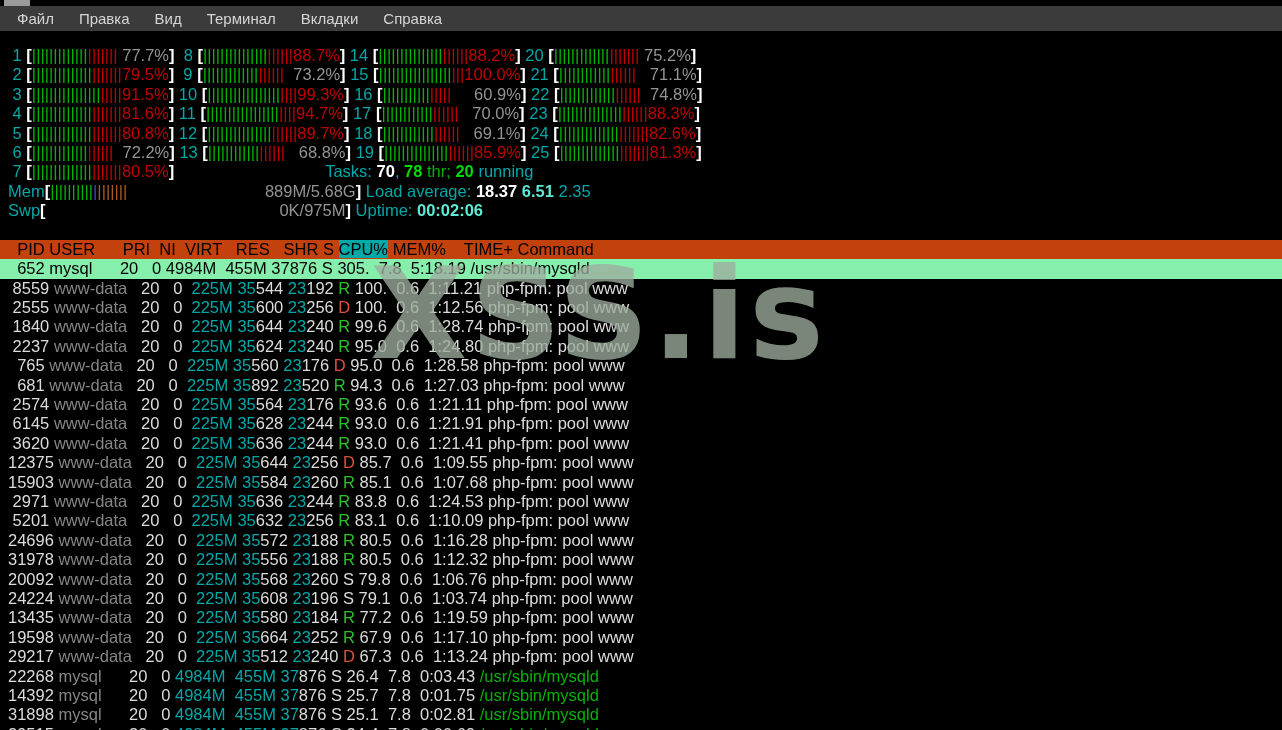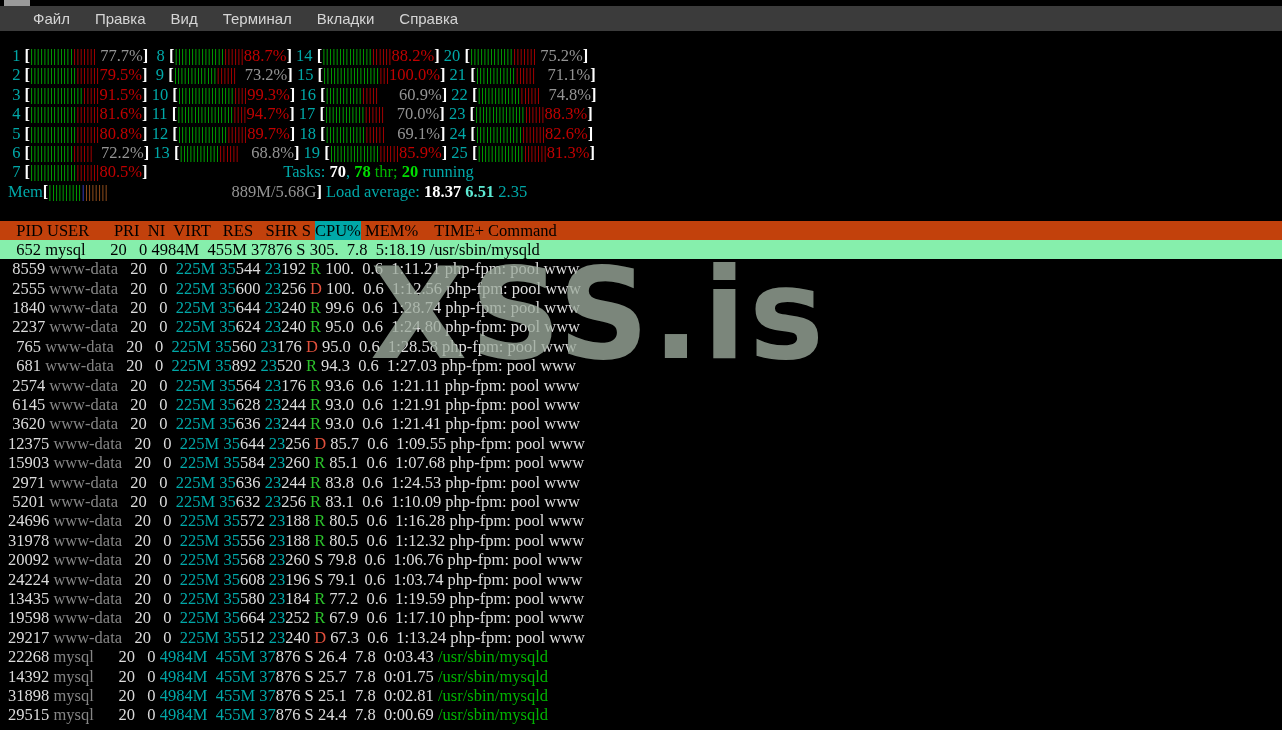--- a/index.html
+++ b/index.html
@@ -1,20 +1,20 @@
 <!DOCTYPE html>
 <html><head>
 <meta charset="utf-8">
 <style>
   html,body{margin:0;padding:0;background:#000;width:1282px;height:730px;overflow:hidden;position:relative}
-  .menubar{position:absolute;top:6px;left:0;right:0;height:25px;background:#3b3b3b;display:flex;align-items:center;padding-left:24px;font:15px "Liberation Sans","DejaVu Sans",sans-serif;color:#d5d5d5}
+  .menubar{position:absolute;top:6px;left:0;right:0;height:25px;background:#3b3b3b;display:flex;align-items:center;padding-left:8px;font:15px "Liberation Sans","DejaVu Sans",sans-serif;color:#d5d5d5}
   .menu-item{padding:2px 9px;margin-right:7px;cursor:default}
   .corner-tab{position:absolute;top:0;left:4px;width:26px;height:6px;background:#9a9a9a}
   .term{position:absolute;top:46px;left:0;right:0;font:16.5px "DejaVu Sans Mono","Liberation Mono",monospace;line-height:19.4px}
-  .line{margin:0;height:19.4px;line-height:19.4px;white-space:pre;padding-left:8px;color:#dcdcdc;font-family:Liberation Serif, serif;font-size:inherit}
+  .line{margin:0;height:19.4px;line-height:19.4px;white-space:pre;padding-left:8px;color:#dcdcdc;font-family:Liberation Sans, sans-serif;font-size:inherit}
   .header-line{background:#c2410c;color:#000}
   .sel-line{background:#86efac;color:#000}
   .hdr-sel{background:#00a8a8;color:#000}
   .c-cyan{color:#00a8a8}
   .c-cyanb{color:#5eead4;font-weight:bold}
   .c-white{color:#dcdcdc}
   .c-whiteb{color:#ffffff;font-weight:bold}
   .c-gray{color:#949494}
   .c-dgray{color:#868686}
   .c-green{color:#00b400}
@@ -46,20 +46,21 @@
 <div class="term">
   <div id="meters">
       <pre class="line"><span class="c-cyan"> 1</span><span class="c-whiteb"> [</span><span class="c-green">|||||||||||||</span><span class="c-red">|||||||</span> <span class="c-gray">77.7%</span><span class="c-whiteb">]</span> <span class="c-cyan"> 8</span><span class="c-whiteb"> [</span><span class="c-green">|||||||||||||||</span><span class="c-red">||||||</span><span class="c-red">88.7%</span><span class="c-whiteb">]</span> <span class="c-cyan">14</span><span class="c-whiteb"> [</span><span class="c-green">|||||||||||||||</span><span class="c-red">||||||</span><span class="c-red">88.2%</span><span class="c-whiteb">]</span> <span class="c-cyan">20</span><span class="c-whiteb"> [</span><span class="c-green">|||||||||||||</span><span class="c-red">|||||||</span> <span class="c-gray">75.2%</span><span class="c-whiteb">]</span></pre>
       <pre class="line"><span class="c-cyan"> 2</span><span class="c-whiteb"> [</span><span class="c-green">||||||||||||||</span><span class="c-red">|||||||</span><span class="c-red">79.5%</span><span class="c-whiteb">]</span> <span class="c-cyan"> 9</span><span class="c-whiteb"> [</span><span class="c-green">|||||||||||||</span><span class="c-red">||||||</span>  <span class="c-gray">73.2%</span><span class="c-whiteb">]</span> <span class="c-cyan">15</span><span class="c-whiteb"> [</span><span class="c-green">|||||||||||||||||</span><span class="c-red">|||</span><span class="c-red">100.0%</span><span class="c-whiteb">]</span> <span class="c-cyan">21</span><span class="c-whiteb"> [</span><span class="c-green">||||||||||||</span><span class="c-red">||||||</span>   <span class="c-gray">71.1%</span><span class="c-whiteb">]</span></pre>
       <pre class="line"><span class="c-cyan"> 3</span><span class="c-whiteb"> [</span><span class="c-green">||||||||||||||||</span><span class="c-red">|||||</span><span class="c-red">91.5%</span><span class="c-whiteb">]</span> <span class="c-cyan">10</span><span class="c-whiteb"> [</span><span class="c-green">|||||||||||||||||</span><span class="c-red">||||</span><span class="c-red">99.3%</span><span class="c-whiteb">]</span> <span class="c-cyan">16</span><span class="c-whiteb"> [</span><span class="c-green">|||||||||||</span><span class="c-red">|||||</span>     <span class="c-gray">60.9%</span><span class="c-whiteb">]</span> <span class="c-cyan">22</span><span class="c-whiteb"> [</span><span class="c-green">|||||||||||||</span><span class="c-red">||||||</span>  <span class="c-gray">74.8%</span><span class="c-whiteb">]</span></pre>
       <pre class="line"><span class="c-cyan"> 4</span><span class="c-whiteb"> [</span><span class="c-green">||||||||||||||</span><span class="c-red">|||||||</span><span class="c-red">81.6%</span><span class="c-whiteb">]</span> <span class="c-cyan">11</span><span class="c-whiteb"> [</span><span class="c-green">|||||||||||||||||</span><span class="c-red">||||</span><span class="c-red">94.7%</span><span class="c-whiteb">]</span> <span class="c-cyan">17</span><span class="c-whiteb"> [</span><span class="c-green">||||||||||||</span><span class="c-red">||||||</span>   <span class="c-gray">70.0%</span><span class="c-whiteb">]</span> <span class="c-cyan">23</span><span class="c-whiteb"> [</span><span class="c-green">|||||||||||||||</span><span class="c-red">||||||</span><span class="c-red">88.3%</span><span class="c-whiteb">]</span></pre>
       <pre class="line"><span class="c-cyan"> 5</span><span class="c-whiteb"> [</span><span class="c-green">||||||||||||||</span><span class="c-red">|||||||</span><span class="c-red">80.8%</span><span class="c-whiteb">]</span> <span class="c-cyan">12</span><span class="c-whiteb"> [</span><span class="c-green">|||||||||||||||</span><span class="c-red">||||||</span><span class="c-red">89.7%</span><span class="c-whiteb">]</span> <span class="c-cyan">18</span><span class="c-whiteb"> [</span><span class="c-green">||||||||||||</span><span class="c-red">||||||</span>   <span class="c-gray">69.1%</span><span class="c-whiteb">]</span> <span class="c-cyan">24</span><span class="c-whiteb"> [</span><span class="c-green">||||||||||||||</span><span class="c-red">|||||||</span><span class="c-red">82.6%</span><span class="c-whiteb">]</span></pre>
       <pre class="line"><span class="c-cyan"> 6</span><span class="c-whiteb"> [</span><span class="c-green">|||||||||||||</span><span class="c-red">||||||</span>  <span class="c-gray">72.2%</span><span class="c-whiteb">]</span> <span class="c-cyan">13</span><span class="c-whiteb"> [</span><span class="c-green">||||||||||||</span><span class="c-red">||||||</span>   <span class="c-gray">68.8%</span><span class="c-whiteb">]</span> <span class="c-cyan">19</span><span class="c-whiteb"> [</span><span class="c-green">|||||||||||||||</span><span class="c-red">||||||</span><span class="c-red">85.9%</span><span class="c-whiteb">]</span> <span class="c-cyan">25</span><span class="c-whiteb"> [</span><span class="c-green">||||||||||||||</span><span class="c-red">|||||||</span><span class="c-red">81.3%</span><span class="c-whiteb">]</span></pre>
       <pre class="line"><span class="c-cyan"> 7</span><span class="c-whiteb"> [</span><span class="c-green">||||||||||||||</span><span class="c-red">|||||||</span><span class="c-red">80.5%</span><span class="c-whiteb">]</span>                                 <span class="c-cyan">Tasks: </span><span class="c-whiteb">70</span><span class="c-cyan">, </span><span class="c-greenb">78</span><span class="c-green"> thr; </span><span class="c-greenb">20</span><span class="c-cyan"> running</span></pre>
       <pre class="line"><span class="c-cyan">Mem</span><span class="c-whiteb">[</span><span class="c-green">||||||||||</span><span class="c-blue">|</span><span class="c-orange">|||||||</span>                              <span class="c-gray">889M/5.68G</span><span class="c-whiteb">]</span> <span class="c-cyan">Load average: </span><span class="c-whiteb">18.37 </span><span class="c-cyanb">6.51 </span><span class="c-cyan">2.35</span></pre>
+      <pre class="line"><span class="c-cyan">Swp</span><span class="c-whiteb">[</span>                                                   <span class="c-gray">0K/975M</span><span class="c-whiteb">]</span> <span class="c-cyan">Uptime: </span><span class="c-cyanb">00:02:06</span></pre>
     </div>
   <pre class="line"> </pre>
   <div id="table">
       <pre class="line header-line"><span class="c-black">  PID</span> <span class="c-black">USER     </span> <span class="c-black">PRI</span> <span class="c-black"> NI</span> <span class="c-black"> VIRT</span> <span class="c-black">  RES</span> <span class="c-black">  SHR</span> <span class="c-black">S</span> <span class="hdr-sel">CPU%</span> <span class="c-black">MEM%</span> <span class="c-black">   TIME+</span> <span class="c-black">Command</span></pre>
       <pre class="line sel-line"><span class="c-black">  652</span> <span class="c-black">mysql    </span> <span class="c-black"> 20</span> <span class="c-black">  0</span> <span class="c-black">4984M</span> <span class="c-black"> 455M</span> <span class="c-black">37876</span> <span class="c-black">S</span> <span class="c-black">305.</span> <span class="c-black"> 7.8</span> <span class="c-black"> 5:18.19</span> <span class="c-black">/usr/sbin/mysqld</span></pre>
       <pre class="line"><span class="c-white"> 8559</span> <span class="c-dgray">www-data </span> <span class="c-white"> 20</span> <span class="c-white">  0</span> <span class="c-cyan"> 225M</span> <span class="c-cyan">35</span><span class="c-white">544</span> <span class="c-cyan">23</span><span class="c-white">192</span> <span class="c-rstate">R</span> <span class="c-white">100.</span> <span class="c-white"> 0.6</span> <span class="c-white"> 1:11.21</span> <span class="c-white">php-fpm: pool www</span></pre>
       <pre class="line"><span class="c-white"> 2555</span> <span class="c-dgray">www-data </span> <span class="c-white"> 20</span> <span class="c-white">  0</span> <span class="c-cyan"> 225M</span> <span class="c-cyan">35</span><span class="c-white">600</span> <span class="c-cyan">23</span><span class="c-white">256</span> <span class="c-dstate">D</span> <span class="c-white">100.</span> <span class="c-white"> 0.6</span> <span class="c-white"> 1:12.56</span> <span class="c-white">php-fpm: pool www</span></pre>
       <pre class="line"><span class="c-white"> 1840</span> <span class="c-dgray">www-data </span> <span class="c-white"> 20</span> <span class="c-white">  0</span> <span class="c-cyan"> 225M</span> <span class="c-cyan">35</span><span class="c-white">644</span> <span class="c-cyan">23</span><span class="c-white">240</span> <span class="c-rstate">R</span> <span class="c-white">99.6</span> <span class="c-white"> 0.6</span> <span class="c-white"> 1:28.74</span> <span class="c-white">php-fpm: pool www</span></pre>
       <pre class="line"><span class="c-white"> 2237</span> <span class="c-dgray">www-data </span> <span class="c-white"> 20</span> <span class="c-white">  0</span> <span class="c-cyan"> 225M</span> <span class="c-cyan">35</span><span class="c-white">624</span> <span class="c-cyan">23</span><span class="c-white">240</span> <span class="c-rstate">R</span> <span class="c-white">95.0</span> <span class="c-white"> 0.6</span> <span class="c-white"> 1:24.80</span> <span class="c-white">php-fpm: pool www</span></pre>
       <pre class="line"><span class="c-white">  765</span> <span class="c-dgray">www-data </span> <span class="c-white"> 20</span> <span class="c-white">  0</span> <span class="c-cyan"> 225M</span> <span class="c-cyan">35</span><span class="c-white">560</span> <span class="c-cyan">23</span><span class="c-white">176</span> <span class="c-dstate">D</span> <span class="c-white">95.0</span> <span class="c-white"> 0.6</span> <span class="c-white"> 1:28.58</span> <span class="c-white">php-fpm: pool www</span></pre>

